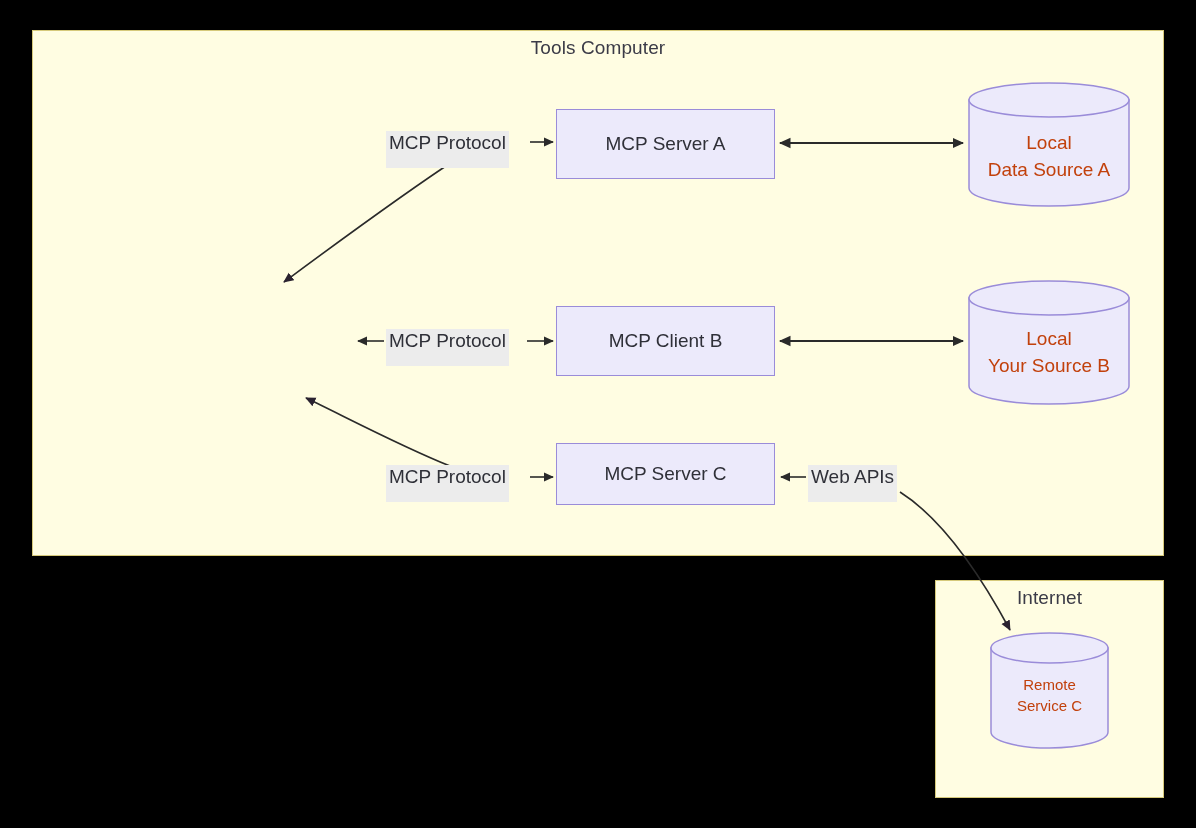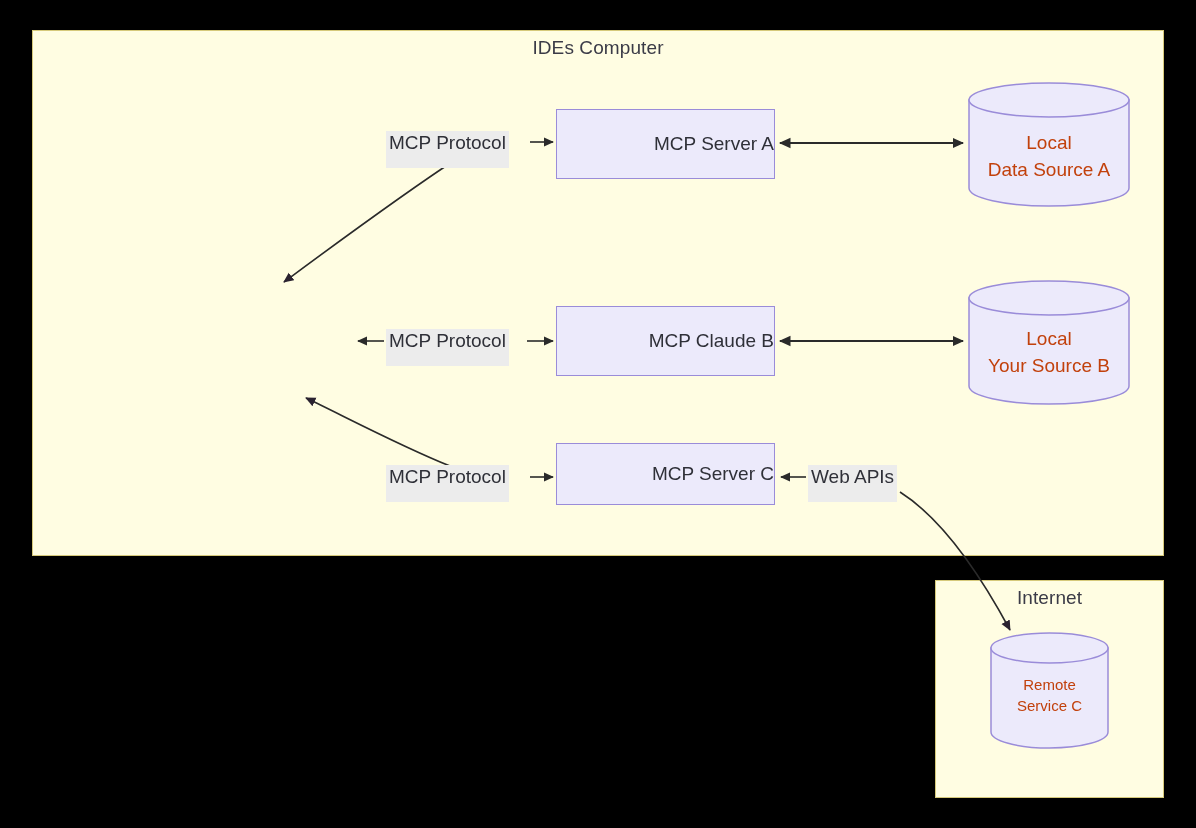--- a/index.html
+++ b/index.html
@@ -42,21 +42,21 @@
     font-size: 19px;
     color: #3B3B47;
     letter-spacing: 0.1px;
   }
   .node-box {
     position: absolute;
     background: #ECEAFB;
     border: 1.5px solid #9A8CD9;
     box-sizing: border-box;
     display: flex;
-    align-items: flex-end;
+    align-items: center;
     justify-content: center;
     flex-direction: column;
     color: #2F3038;
     font-size: 19px;
     line-height: 1.42;
     text-align: center;
   }
   .node-box .ln { display: block; }
   #node-host {
     left: 65px;
@@ -110,21 +110,21 @@
   #lbl-mcp-b { left: 386px; top: 329px; }
   #lbl-mcp-c { left: 386px; top: 465px; }
   #lbl-web-apis { left: 808px; top: 465px; }
 </style>
 </head>
 <body>
 
 <div id="canvas">
 
   <div class="panel" id="panel-computer">
-    <div class="panel-title">IDEs Computer</div>
+    <div class="panel-title">Tools Computer</div>
   </div>
 
   <div class="panel" id="panel-internet">
     <div class="panel-title">Internet</div>
   </div>
 
   <svg class="edge-layer" viewBox="0 0 1196 828">
     <defs>
       <marker id="arrowEnd" viewBox="0 0 12 12" refX="10" refY="6" markerWidth="7" markerHeight="7" orient="auto-start-reverse">
         <path d="M 0 1 L 11 6 L 0 11 z" fill="#2A2A2A"></path>
@@ -165,21 +165,21 @@
       <path d="M 900 492 C 944 520, 982 578, 1010 630" stroke="#2A2A2A" stroke-width="1.6" fill="none" marker-end="url(#arrowEndDark)"></path>
     </g>
   </svg>
 
 
   <div class="node-box" id="node-server-a">
     <span class="ln">MCP Server A</span>
   </div>
 
   <div class="node-box" id="node-server-b">
-    <span class="ln">MCP Claude B</span>
+    <span class="ln">MCP Client B</span>
   </div>
 
   <div class="node-box" id="node-server-c">
     <span class="ln">MCP Server C</span>
   </div>
 
   <div class="cylinder" id="cyl-ds-a">
     <svg width="162" height="124">
       <path d="M 1 18 L 1 106 A 80 18 0 0 0 161 106 L 161 18 Z" fill="#ECEAFB" stroke="#9A8CD9" stroke-width="1.5"></path>
       <ellipse cx="81" cy="18" rx="80" ry="17" fill="#ECEAFB" stroke="#9A8CD9" stroke-width="1.5"></ellipse>

